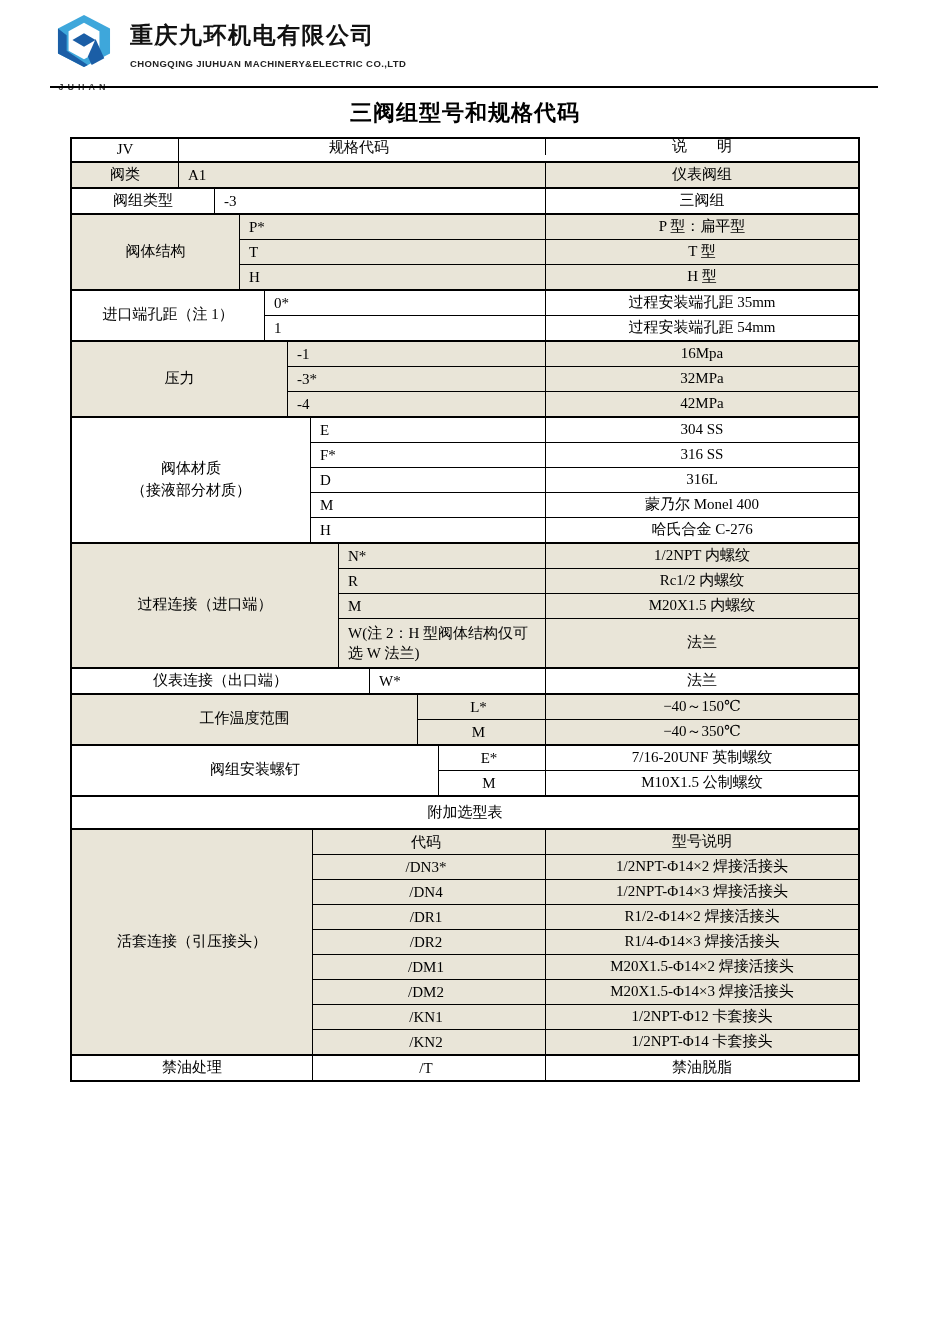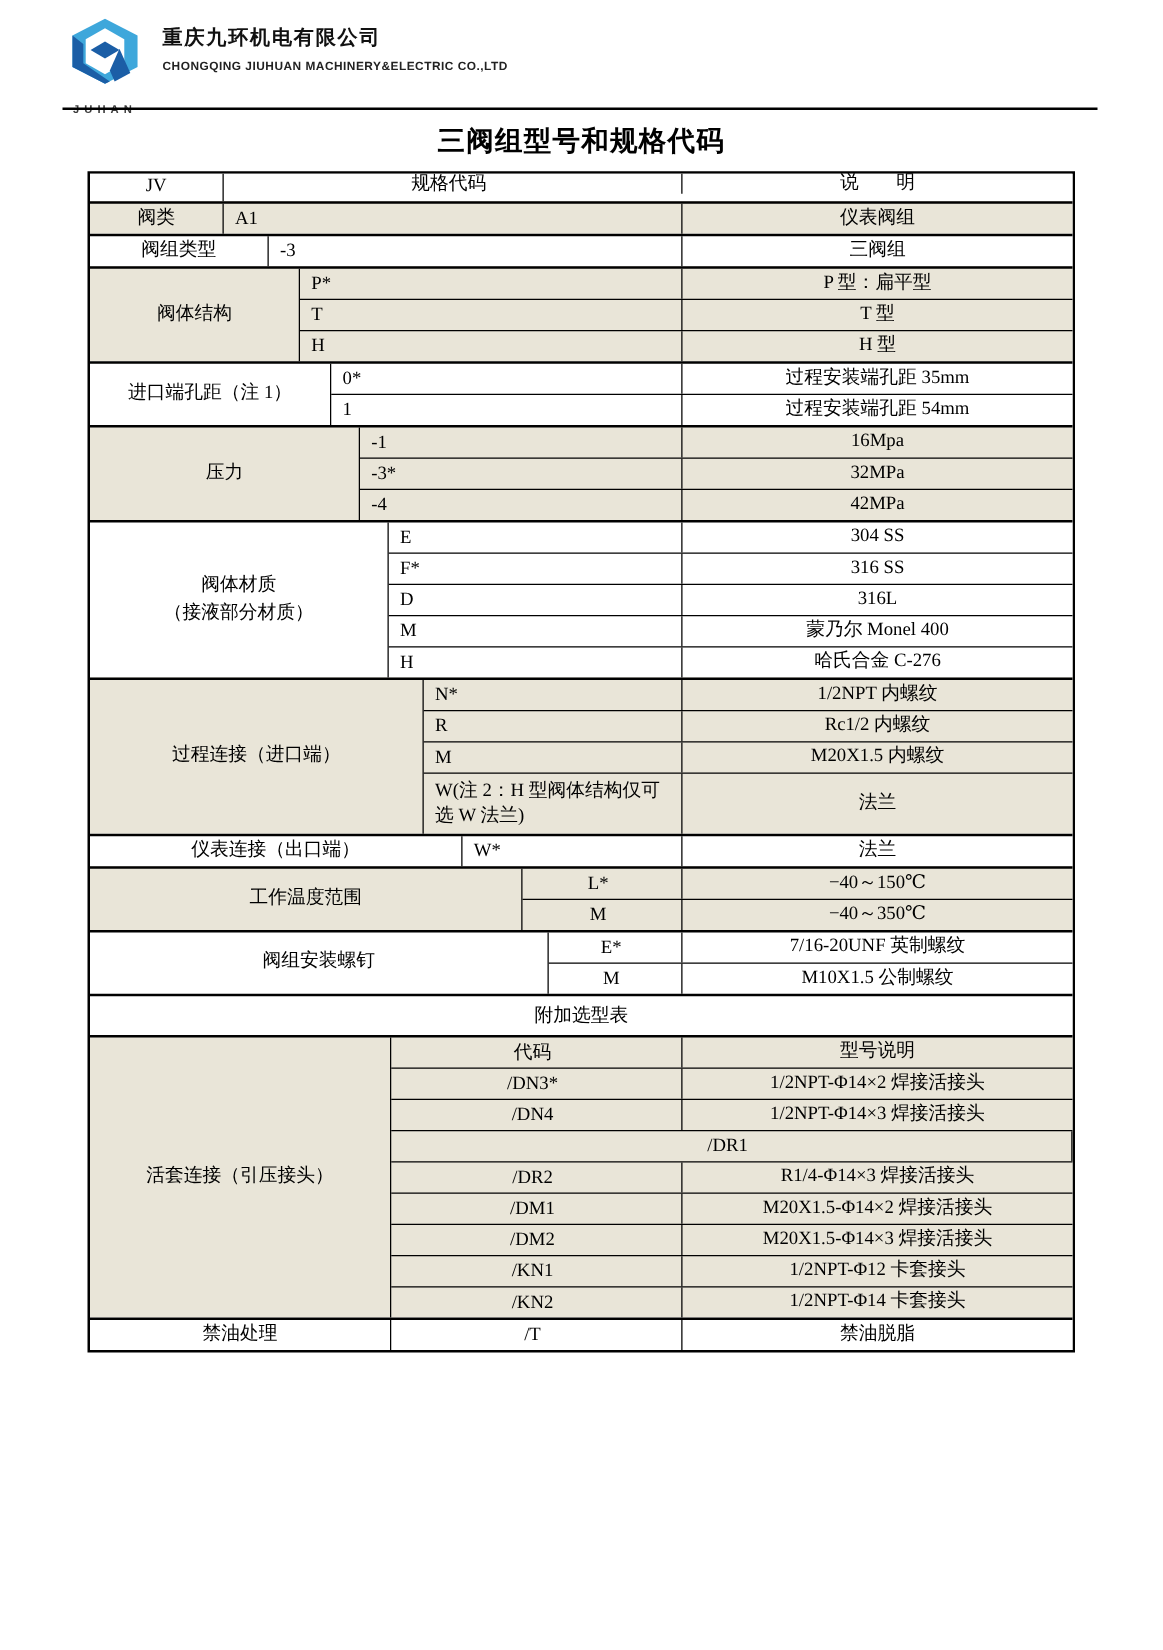--- a/index.html
+++ b/index.html
@@ -7,21 +7,21 @@
     position:relative;width:930px;height:1320px;background:#ffffff;overflow:hidden;
     font-family:"Liberation Serif","DejaVu Serif",serif;color:#000;
   }
   
   .letterhead{position:absolute;left:52px;top:14px;display:flex;align-items:flex-start;}
   .logo-wrap{width:64px;text-align:center;}
   .logo-wrap svg{display:block;margin:0 auto;}
   .logo-text{font-family:"Liberation Sans","DejaVu Sans",sans-serif;font-size:9px;font-weight:bold;
     letter-spacing:4px;color:#3c3c3c;margin-top:14px;}
   .company{margin-left:14px;padding-top:6px;}
-  .company-name{font-family:"Liberation Sans","DejaVu Sans",sans-serif;font-size:16px;font-weight:bold;
+  .company-name{font-family:"Liberation Sans","DejaVu Sans",sans-serif;font-size:23px;font-weight:bold;
     letter-spacing:1.5px;color:#111;}
   .company-sub{font-family:"Liberation Sans","DejaVu Sans",sans-serif;font-size:9.5px;font-weight:bold;
     letter-spacing:.4px;color:#222;margin-top:7px;}
   .head-rule{position:absolute;left:50px;top:86px;width:828px;height:2px;background:#000;}
   
   .doc-title{position:absolute;left:0;top:98px;width:930px;text-align:center;
     font-size:22px;font-weight:bold;letter-spacing:1px;}
   
   .spec-table{position:absolute;left:70px;top:137px;width:790px;border:2px solid #000;
     box-sizing:border-box;background:#fff;font-size:15px;}
@@ -235,20 +235,21 @@
           <div class="grow" style="height: 24px;">
             <div class="code-cell">/DN3*</div>
             <div class="desc-cell">1/2NPT-Φ14×2 焊接活接头</div>
           </div>
           <div class="grow" style="height: 24px;">
             <div class="code-cell">/DN4</div>
             <div class="desc-cell">1/2NPT-Φ14×3 焊接活接头</div>
           </div>
           <div class="grow" style="height: 24px;">
             <div class="code-cell">/DR1</div>
+            <div class="desc-cell">R1/2-Φ14×2 焊接活接头</div>
           </div>
           <div class="grow" style="height: 24px;">
             <div class="code-cell">/DR2</div>
             <div class="desc-cell">R1/4-Φ14×3 焊接活接头</div>
           </div>
           <div class="grow" style="height: 24px;">
             <div class="code-cell">/DM1</div>
             <div class="desc-cell">M20X1.5-Φ14×2 焊接活接头</div>
           </div>
           <div class="grow" style="height: 24px;">

